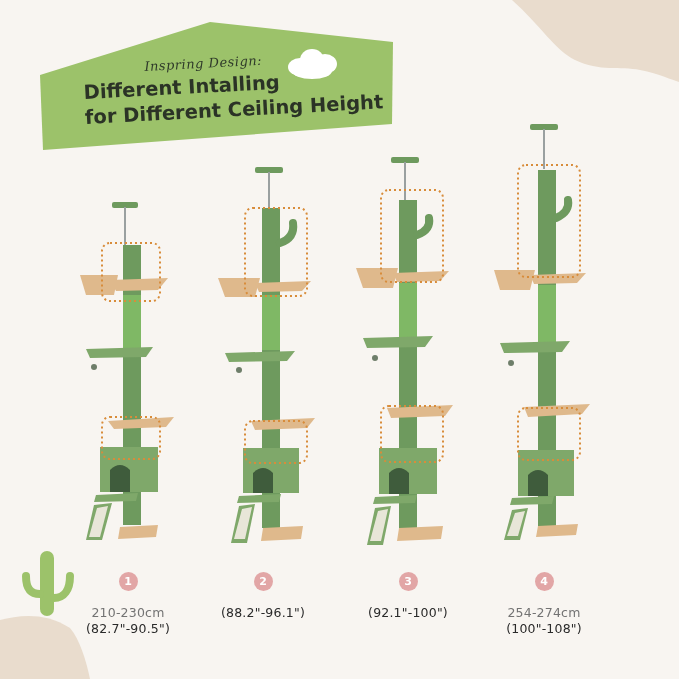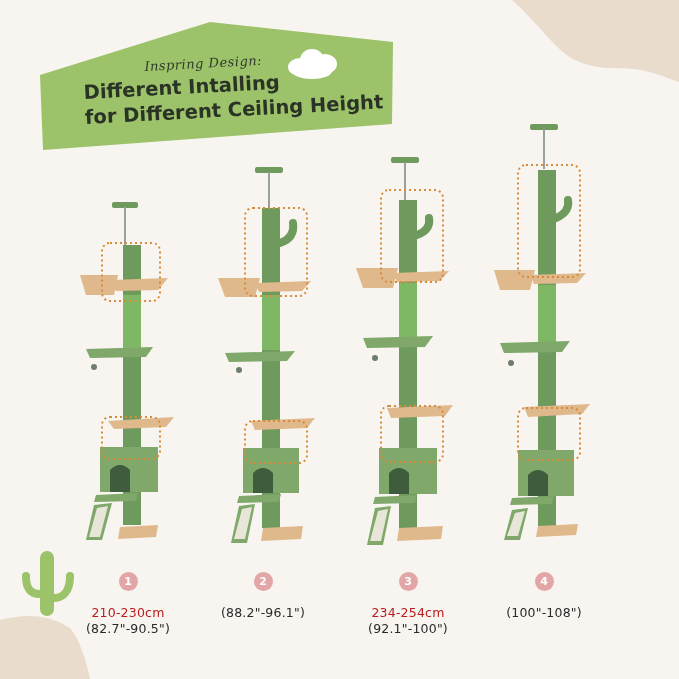--- a/index.html
+++ b/index.html
@@ -4,21 +4,21 @@
 <style>
   html,body{margin:0;padding:0;}
   body{width:679px;height:679px;overflow:hidden;background:#f8f5f1;position:relative;font-family:"DejaVu Sans","Liberation Sans",sans-serif;}
   .bg-blob{position:absolute;}
   #banner{position:absolute;left:0;top:0;width:679px;height:679px;pointer-events:none;}
   .subtitle{position:absolute;left:144px;top:59px;font-family:"DejaVu Serif",serif;font-style:italic;font-size:13px;color:#2f3a2a;letter-spacing:0.5px;transform:rotate(-3deg);transform-origin:left top;}
   .title{position:absolute;left:83px;top:80px;font-family:"DejaVu Sans",sans-serif;font-weight:bold;font-size:19.5px;line-height:25px;color:#2b3326;transform:rotate(-3deg);transform-origin:left top;}
   .tower{position:absolute;}
   .label-group{position:absolute;top:572px;width:140px;text-align:center;}
   .badge{width:19px;height:19px;border-radius:50%;background:#e2a6a6;color:#fff;font-size:11px;font-weight:bold;line-height:19px;margin:0 auto 14px auto;}
-  .range-cm{font-size:12.5px;color:#b91c1c;line-height:16px;letter-spacing:0.2px;}
+  .range-cm{font-size:12.5px;color:#737373;line-height:16px;letter-spacing:0.2px;}
   .range-in{font-size:12.5px;color:#2a2a2a;line-height:16px;letter-spacing:0.2px;}
 </style>
 </head>
 <body>
 
 <svg class="bg-blob" style="left:0;top:0" width="679" height="679" viewBox="0 0 679 679">
   <path d="M512 0 C540 25 555 50 575 60 C600 72 620 66 640 70 C660 74 672 80 679 82 L679 0 Z" fill="#e9dccd"></path>
   <path d="M0 620 C20 615 45 612 70 628 C80 640 86 660 90 679 L0 679 Z" fill="#e9dccd"></path>
 </svg>
 
@@ -130,19 +130,19 @@
   <div class="badge">1</div>
   <div class="range-cm">210-230cm</div>
   <div class="range-in">(82.7"-90.5")</div>
 </div>
 <div class="label-group" style="left:193px;">
   <div class="badge">2</div>
   <div class="range-in">(88.2"-96.1")</div>
 </div>
 <div class="label-group" style="left:338px;">
   <div class="badge">3</div>
-  <div class="range-cm">234-254cm</div>
   <div class="range-in">(92.1"-100")</div>
 </div>
 <div class="label-group" style="left:474px;">
   <div class="badge">4</div>
+  <div class="range-cm">254-274cm</div>
   <div class="range-in">(100"-108")</div>
 </div>
 
 </body></html>

